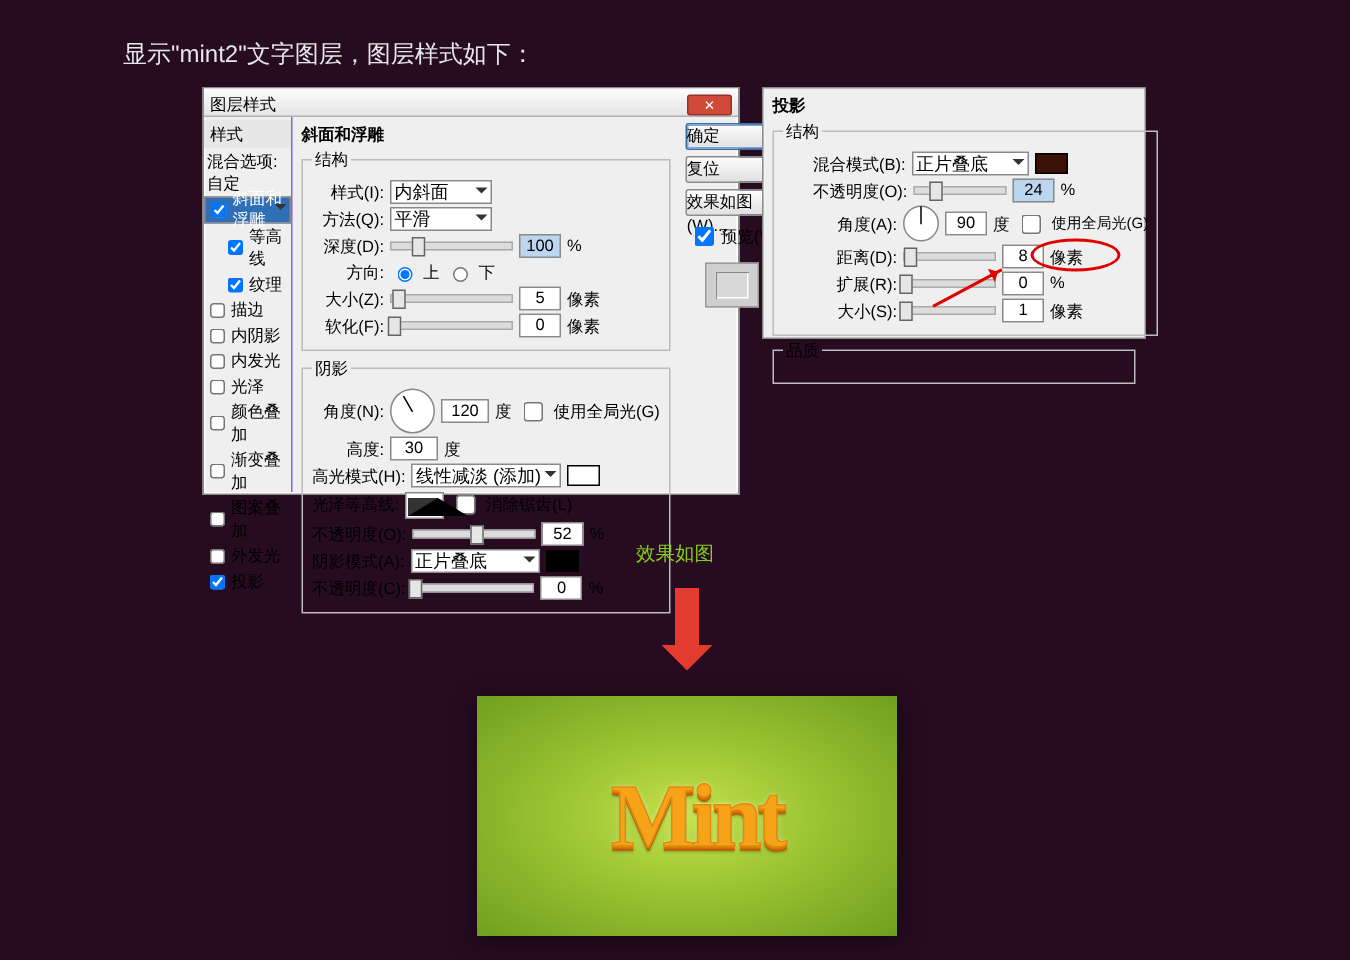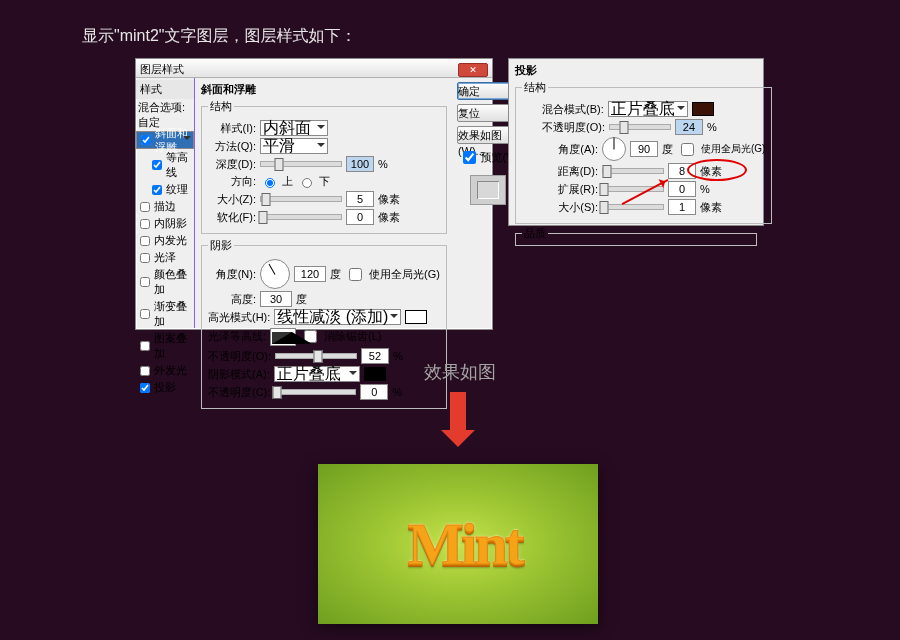--- a/index.html
+++ b/index.html
@@ -136,21 +136,21 @@
     margin: 2px 0;
     font-size: 11px;
     white-space: nowrap;
   }
   .row label { min-width: 48px; text-align: right; }
   .sel {
     min-width: 52px;
     height: 14px;
     background: #fff;
     border: 1px solid #8a8a8a;
-    font-size: 16px;
+    font-size: 12px;
     line-height: 14px;
     padding: 0 12px 0 2px;
     position: relative;
   }
   .sel::after {
     content: "";
     position: absolute;
     right: 2px; top: 4px;
     border: 4px solid transparent;
     border-top-color: #333;
@@ -502,27 +502,27 @@
       <div class="valbox">0</div>
       <span>%</span>
     </div>
     <div class="row">
       <label>大小(S):</label>
       <div class="slider" style="--pos:2%"></div>
       <div class="valbox">1</div>
       <span>像素</span>
     </div>
   </fieldset>
-  <fieldset style="padding-bottom:0">
+  <fieldset style="padding-bottom:10px">
     <legend>品质</legend>
   </fieldset>
 
   <div class="circled" style="left:178px; top:100px;"></div>
   <div class="red-arrow-annot" style="left:110px; top:132px; transform:rotate(-28deg);"></div>
 </div>
 
-<div class="caption" style="left:424px; top:360px; color:#a3a3a3; font-size:18px;">效果如图</div>
+<div class="caption" style="left:424px; top:360px; color:#84cc16; font-size:13px;">效果如图</div>
 
 <div class="down-arrow"></div>
 
 <div class="result">
   <div class="mint-text">Mint</div>
 </div>
 
 </body></html>

